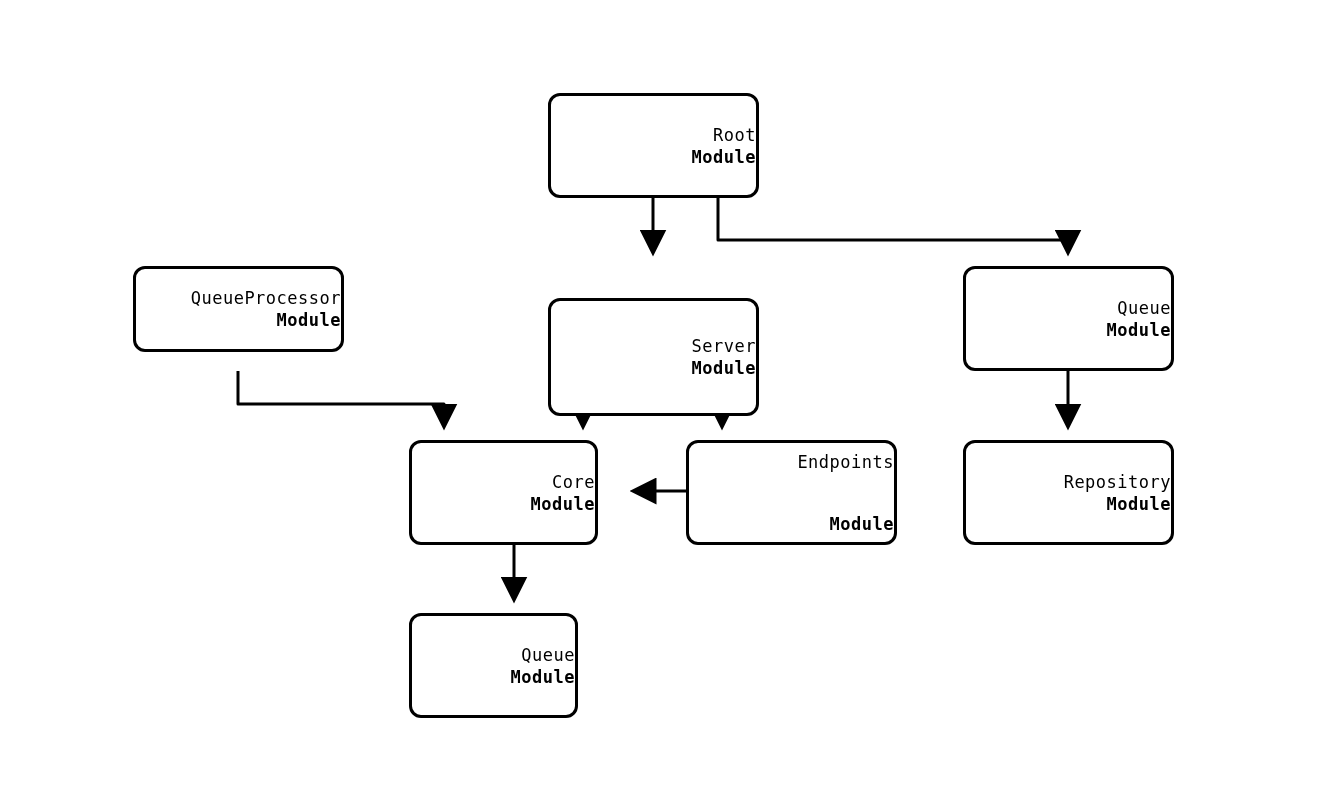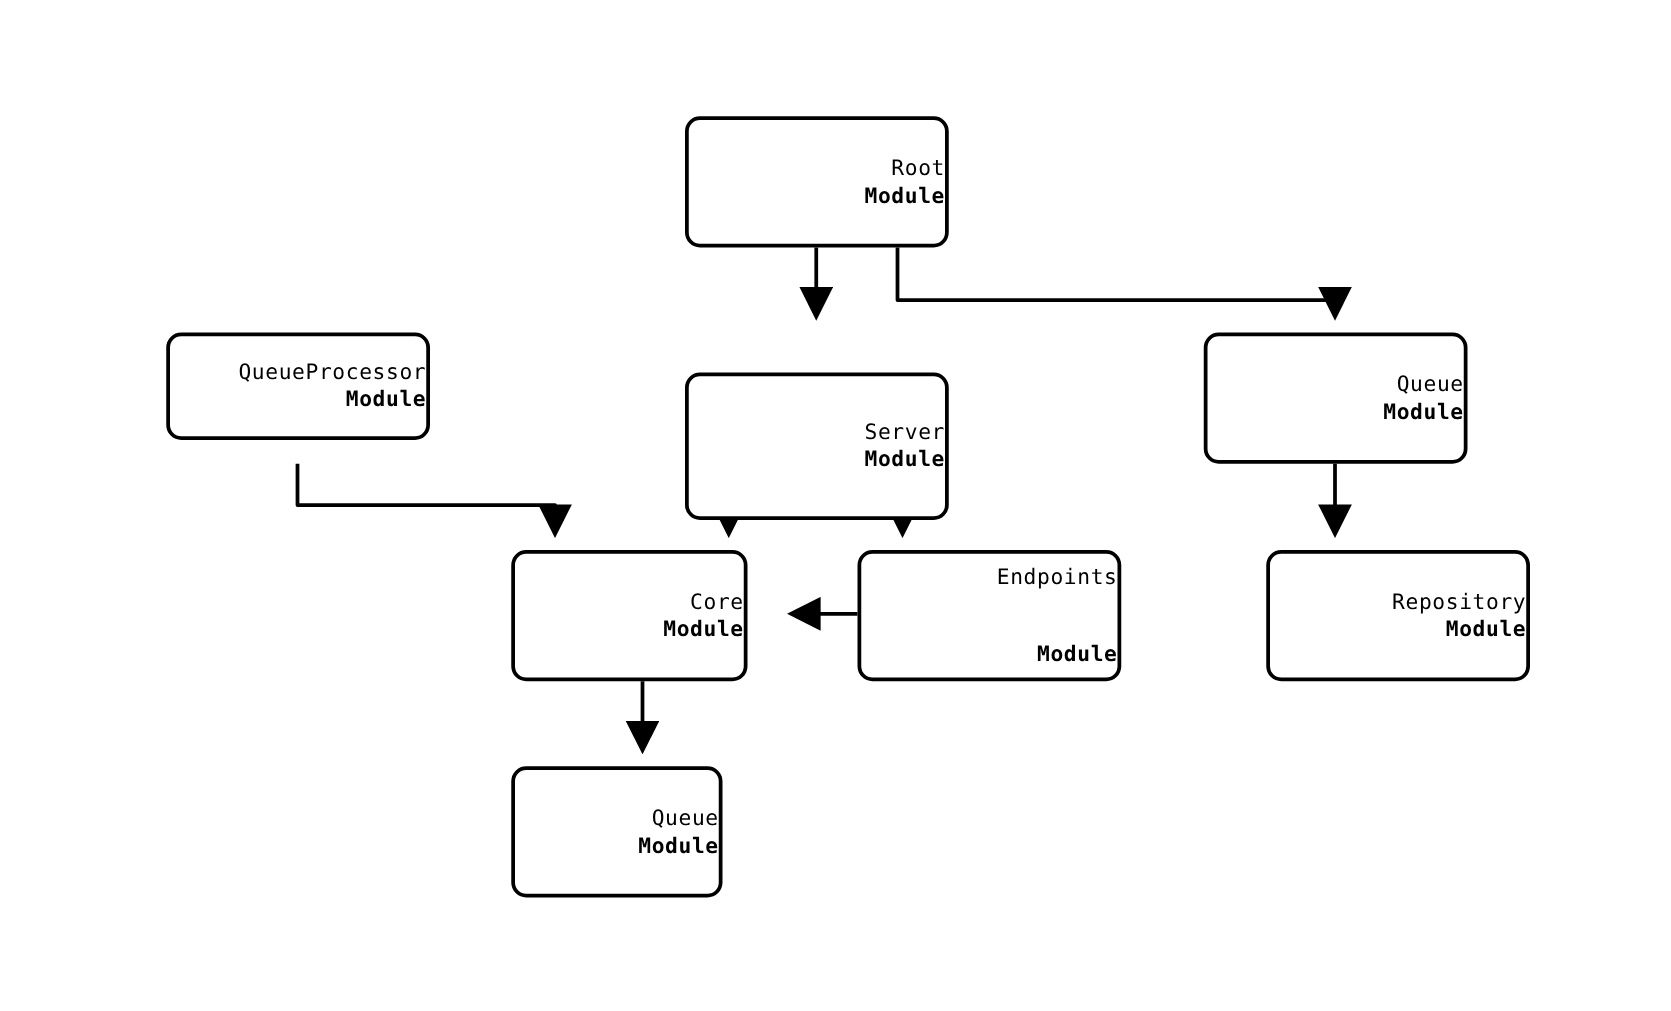--- a/index.html
+++ b/index.html
@@ -115,21 +115,21 @@
   <div class="node" style="left:409px; top:440px; width:189px; height:105px;">
     <span class="line1">Core</span>
     <span class="line2">Module</span>
   </div>
 
   <div class="node" style="left:686px; top:440px; width:211px; height:105px;gap:40px;">
     <span class="line1">Endpoints</span>
     <span class="line2">Module</span>
   </div>
 
-  <div class="node" style="left:1013px; top:440px; width:211px; height:105px;">
+  <div class="node" style="left:963px; top:440px; width:211px; height:105px;">
     <span class="line1">Repository</span>
     <span class="line2">Module</span>
   </div>
 
   <div class="node" style="left:409px; top:613px; width:169px; height:105px;">
     <span class="line1">Queue</span>
     <span class="line2">Module</span>
   </div>
 
 </div>

